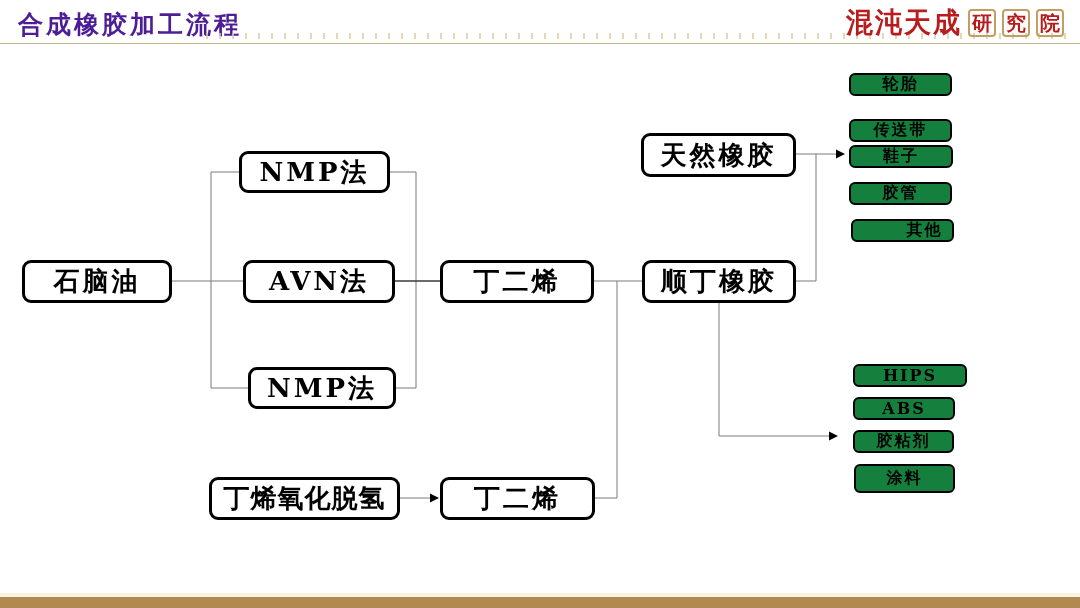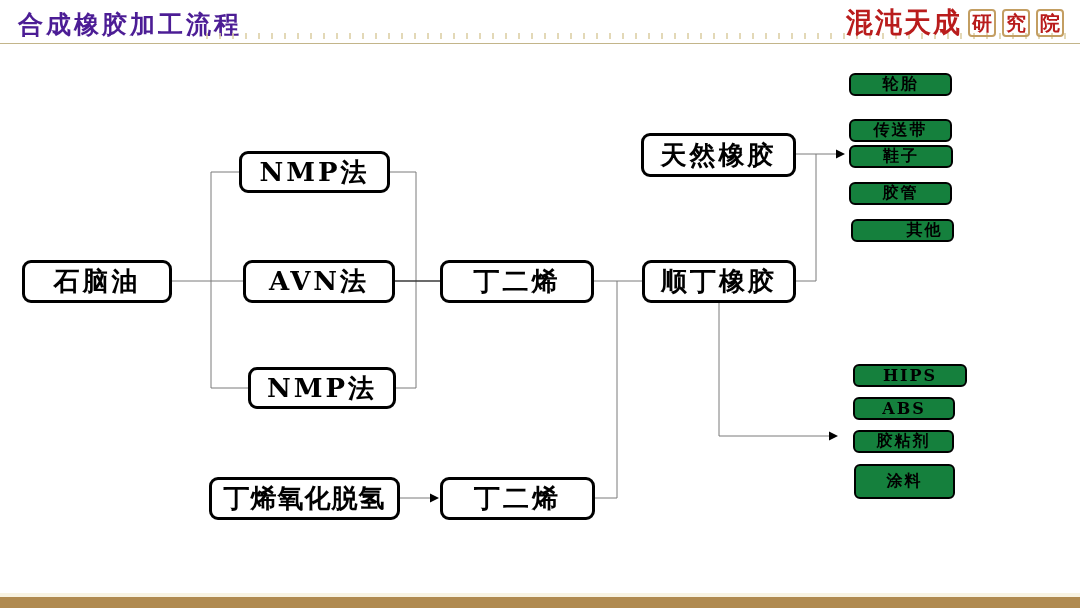--- a/index.html
+++ b/index.html
@@ -115,16 +115,16 @@
 
 <div class="node-sm" style="left:849px;top:73px;width:103px;height:23px;">轮胎</div>
 <div class="node-sm" style="left:849px;top:119px;width:103px;height:23px;">传送带</div>
 <div class="node-sm" style="left:849px;top:145px;width:104px;height:23px;">鞋子</div>
 <div class="node-sm" style="left:849px;top:182px;width:103px;height:23px;">胶管</div>
 <div class="node-sm" style="left:851px;top:219px;width:103px;height:23px;padding-left:44px;">其他</div>
 
 <div class="node-sm" style="left:853px;top:364px;width:114px;height:23px;">HIPS</div>
 <div class="node-sm" style="left:853px;top:397px;width:102px;height:23px;">ABS</div>
 <div class="node-sm" style="left:853px;top:430px;width:101px;height:23px;">胶粘剂</div>
-<div class="node-sm" style="left:854px;top:464px;width:101px;height:35px;">涂料</div>
+<div class="node-sm" style="left:854px;top:464px;width:101px;height:29px;">涂料</div>
 
 <div class="footer-cream"></div>
 <div class="footer-bar"></div>
 
 </body></html>

